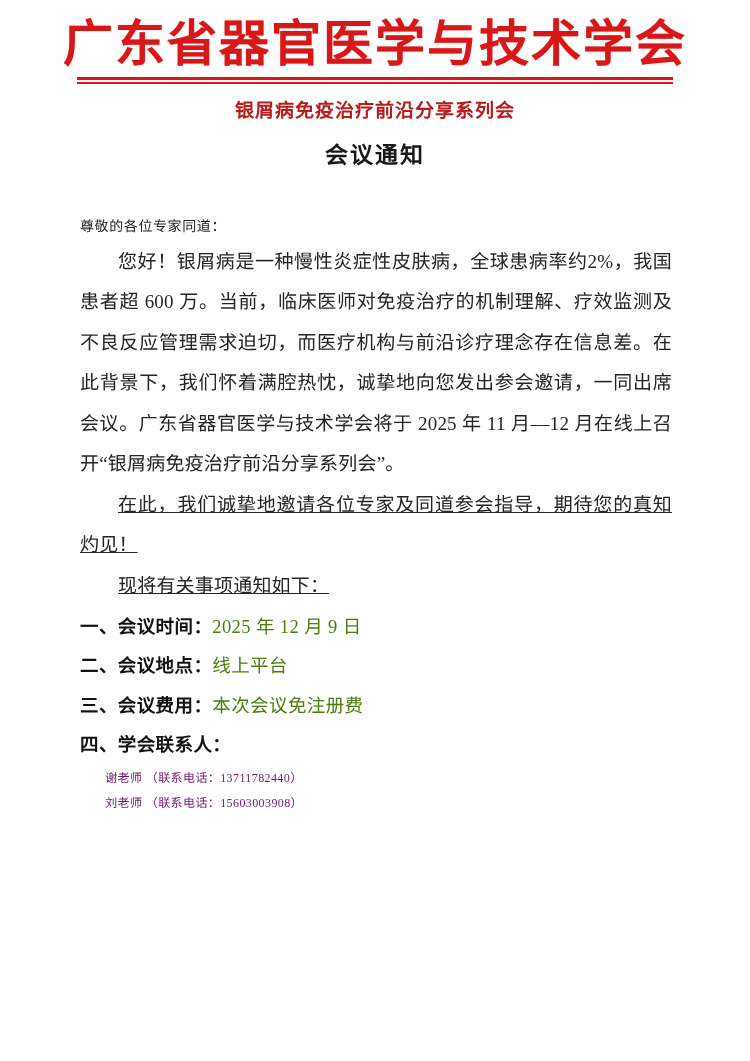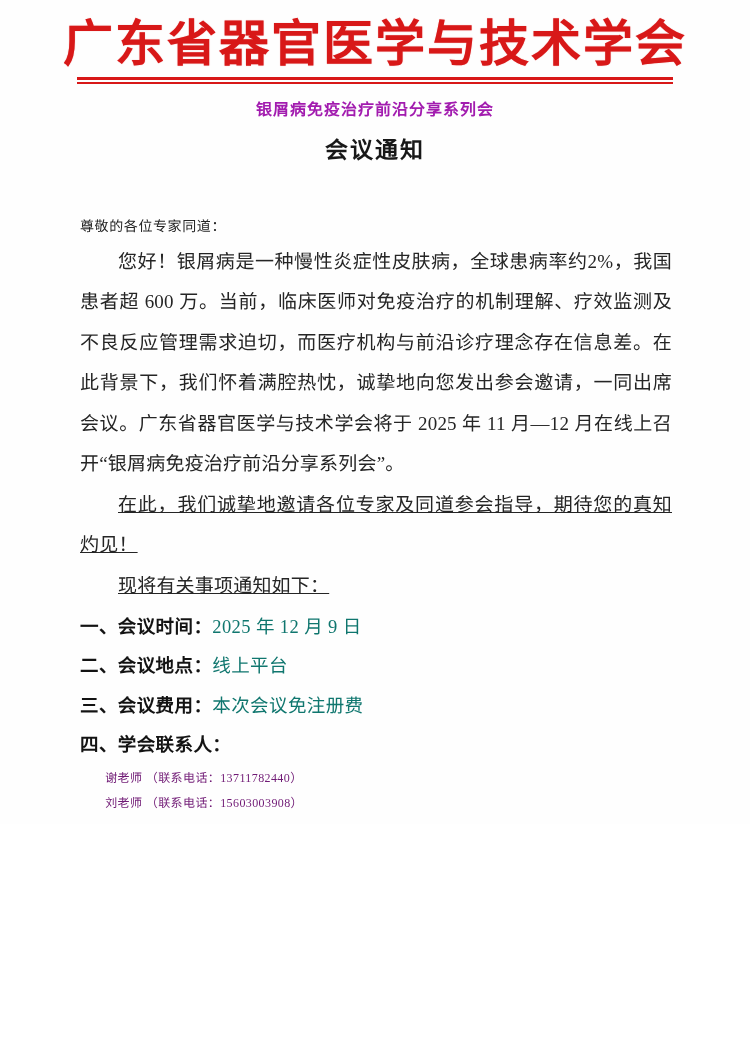--- a/index.html
+++ b/index.html
@@ -58,26 +58,26 @@
 
   
   .doc-title-block {
     position: absolute;
     top: 98px;
     left: 0;
     width: 750px;
     text-align: center;
   }
   .doc-title {
-    font-family: Liberation Serif, serif;
-    font-weight: bold;
-    font-size: 16px;
+    font-family: Liberation Mono, monospace;
+    font-weight: bold;
+    font-size: 19px;
     letter-spacing: 1px;
     line-height: 1.5;
-    color: #a21caf;
+    color: #b91c1c;
   }
   .doc-subtitle {
     font-family: "Liberation Serif", "DejaVu Serif", serif;
     font-weight: bold;
     font-size: 23px;
     letter-spacing: 2px;
     line-height: 1.5;
     margin-top: 12px;
     color: #181818;
   }
@@ -120,21 +120,21 @@
     color: #252525;
     white-space: nowrap;
   }
   .item-label {
     font-weight: bold;
     color: #131313;
     margin-top: 44px;
   }
   .item-value {
     font-weight: normal;
-    color: #0f766e;
+    color: #4d7c0f;
   }
   .contacts {
     margin-top: 0;
   }
   .contact-line {
     font-size: 12px;
     line-height: 2.13;
     letter-spacing: 0.4px;
     color: #701a75;
     padding-left: 2.1em;

